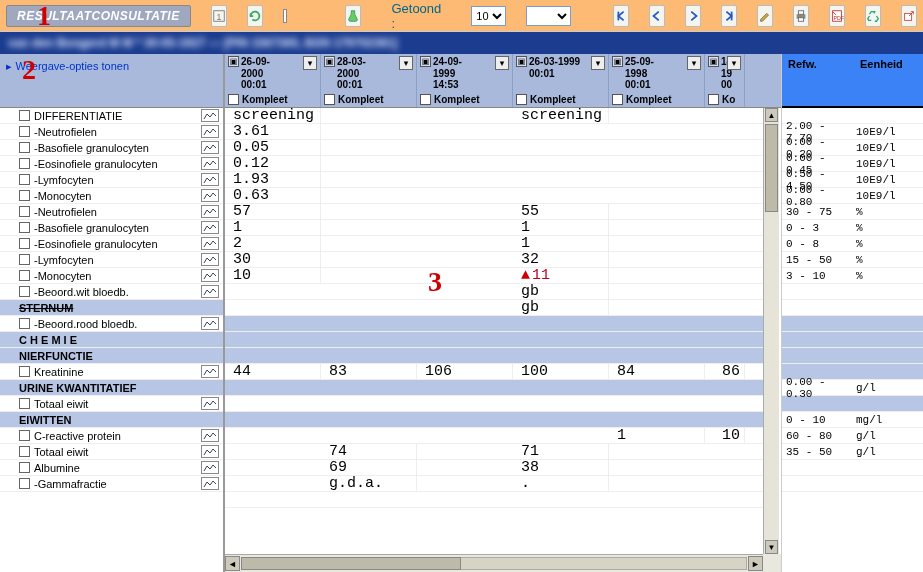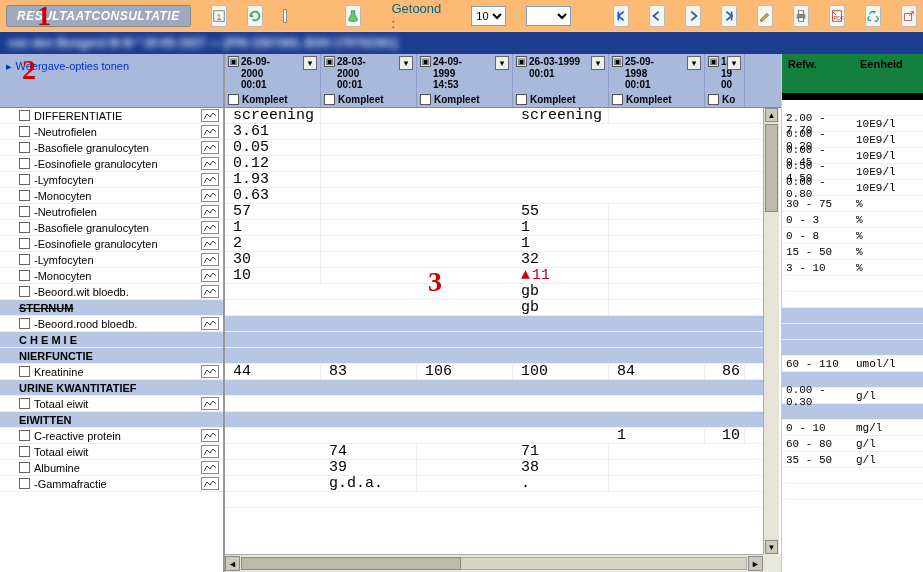--- a/index.html
+++ b/index.html
@@ -131,23 +131,23 @@
   display:flex;align-items:center;justify-content:center;
   position:absolute;top:2px;right:3px;
   font-size:9px;
 }
 .dc-check {
   width:11px;height:11px;border:1px solid #555;background:#fff;
 }
 .dc-icon { width:11px;height:11px;border:1px solid #555;background:#d6dff4;font-size:8px;display:flex;align-items:center;justify-content:center;}
 .right-header {
   display:flex;
-  height:46px;
-  background:#15803d;
-  border-bottom:7px solid #000000;
+  height:54px;
+  background:#3b82f6;
+  border-bottom:2px solid #000000;
 }
 .right-header > div { padding:4px 6px; font-weight:bold; font-size:11px; }
 
 
 .body-scroller {
   overflow:hidden;
   height: calc(100% - 54px - 18px);
 }
 .hscroll {
   height:18px;
@@ -722,21 +722,21 @@
         <div class="row">
           <div class="cell"></div>
           <div class="cell">74</div>
           <div class="cell"></div>
           <div class="cell">71</div>
           <div class="cell"></div>
           <div class="cell narrow"></div>
         </div>
         <div class="row">
           <div class="cell"></div>
-          <div class="cell">39</div>
+          <div class="cell">69</div>
           <div class="cell"></div>
           <div class="cell">38</div>
           <div class="cell"></div>
           <div class="cell narrow"></div>
         </div>
         <div class="row">
           <div class="cell"></div>
           <div class="cell">g.d.a.</div>
           <div class="cell"></div>
           <div class="cell">.</div>
@@ -824,24 +824,20 @@
           <div class="refw"></div>
                    <div class="unit"></div>
         </div>
         <div class="row">
           <div class="refw"></div>
                    <div class="unit"></div>
         </div>
         <div class="row section"></div>
         <div class="row section"></div>
         <div class="row section"></div>
-        <div class="row">
-          <div class="refw">60 - 110</div>
-                   <div class="unit">umol/l</div>
-        </div>
         <div class="row section"></div>
         <div class="row">
           <div class="refw">0.00 - 0.30</div>
                    <div class="unit">g/l</div>
         </div>
         <div class="row section"></div>
         <div class="row">
           <div class="refw">0 - 10</div>
                    <div class="unit">mg/l</div>
         </div>

